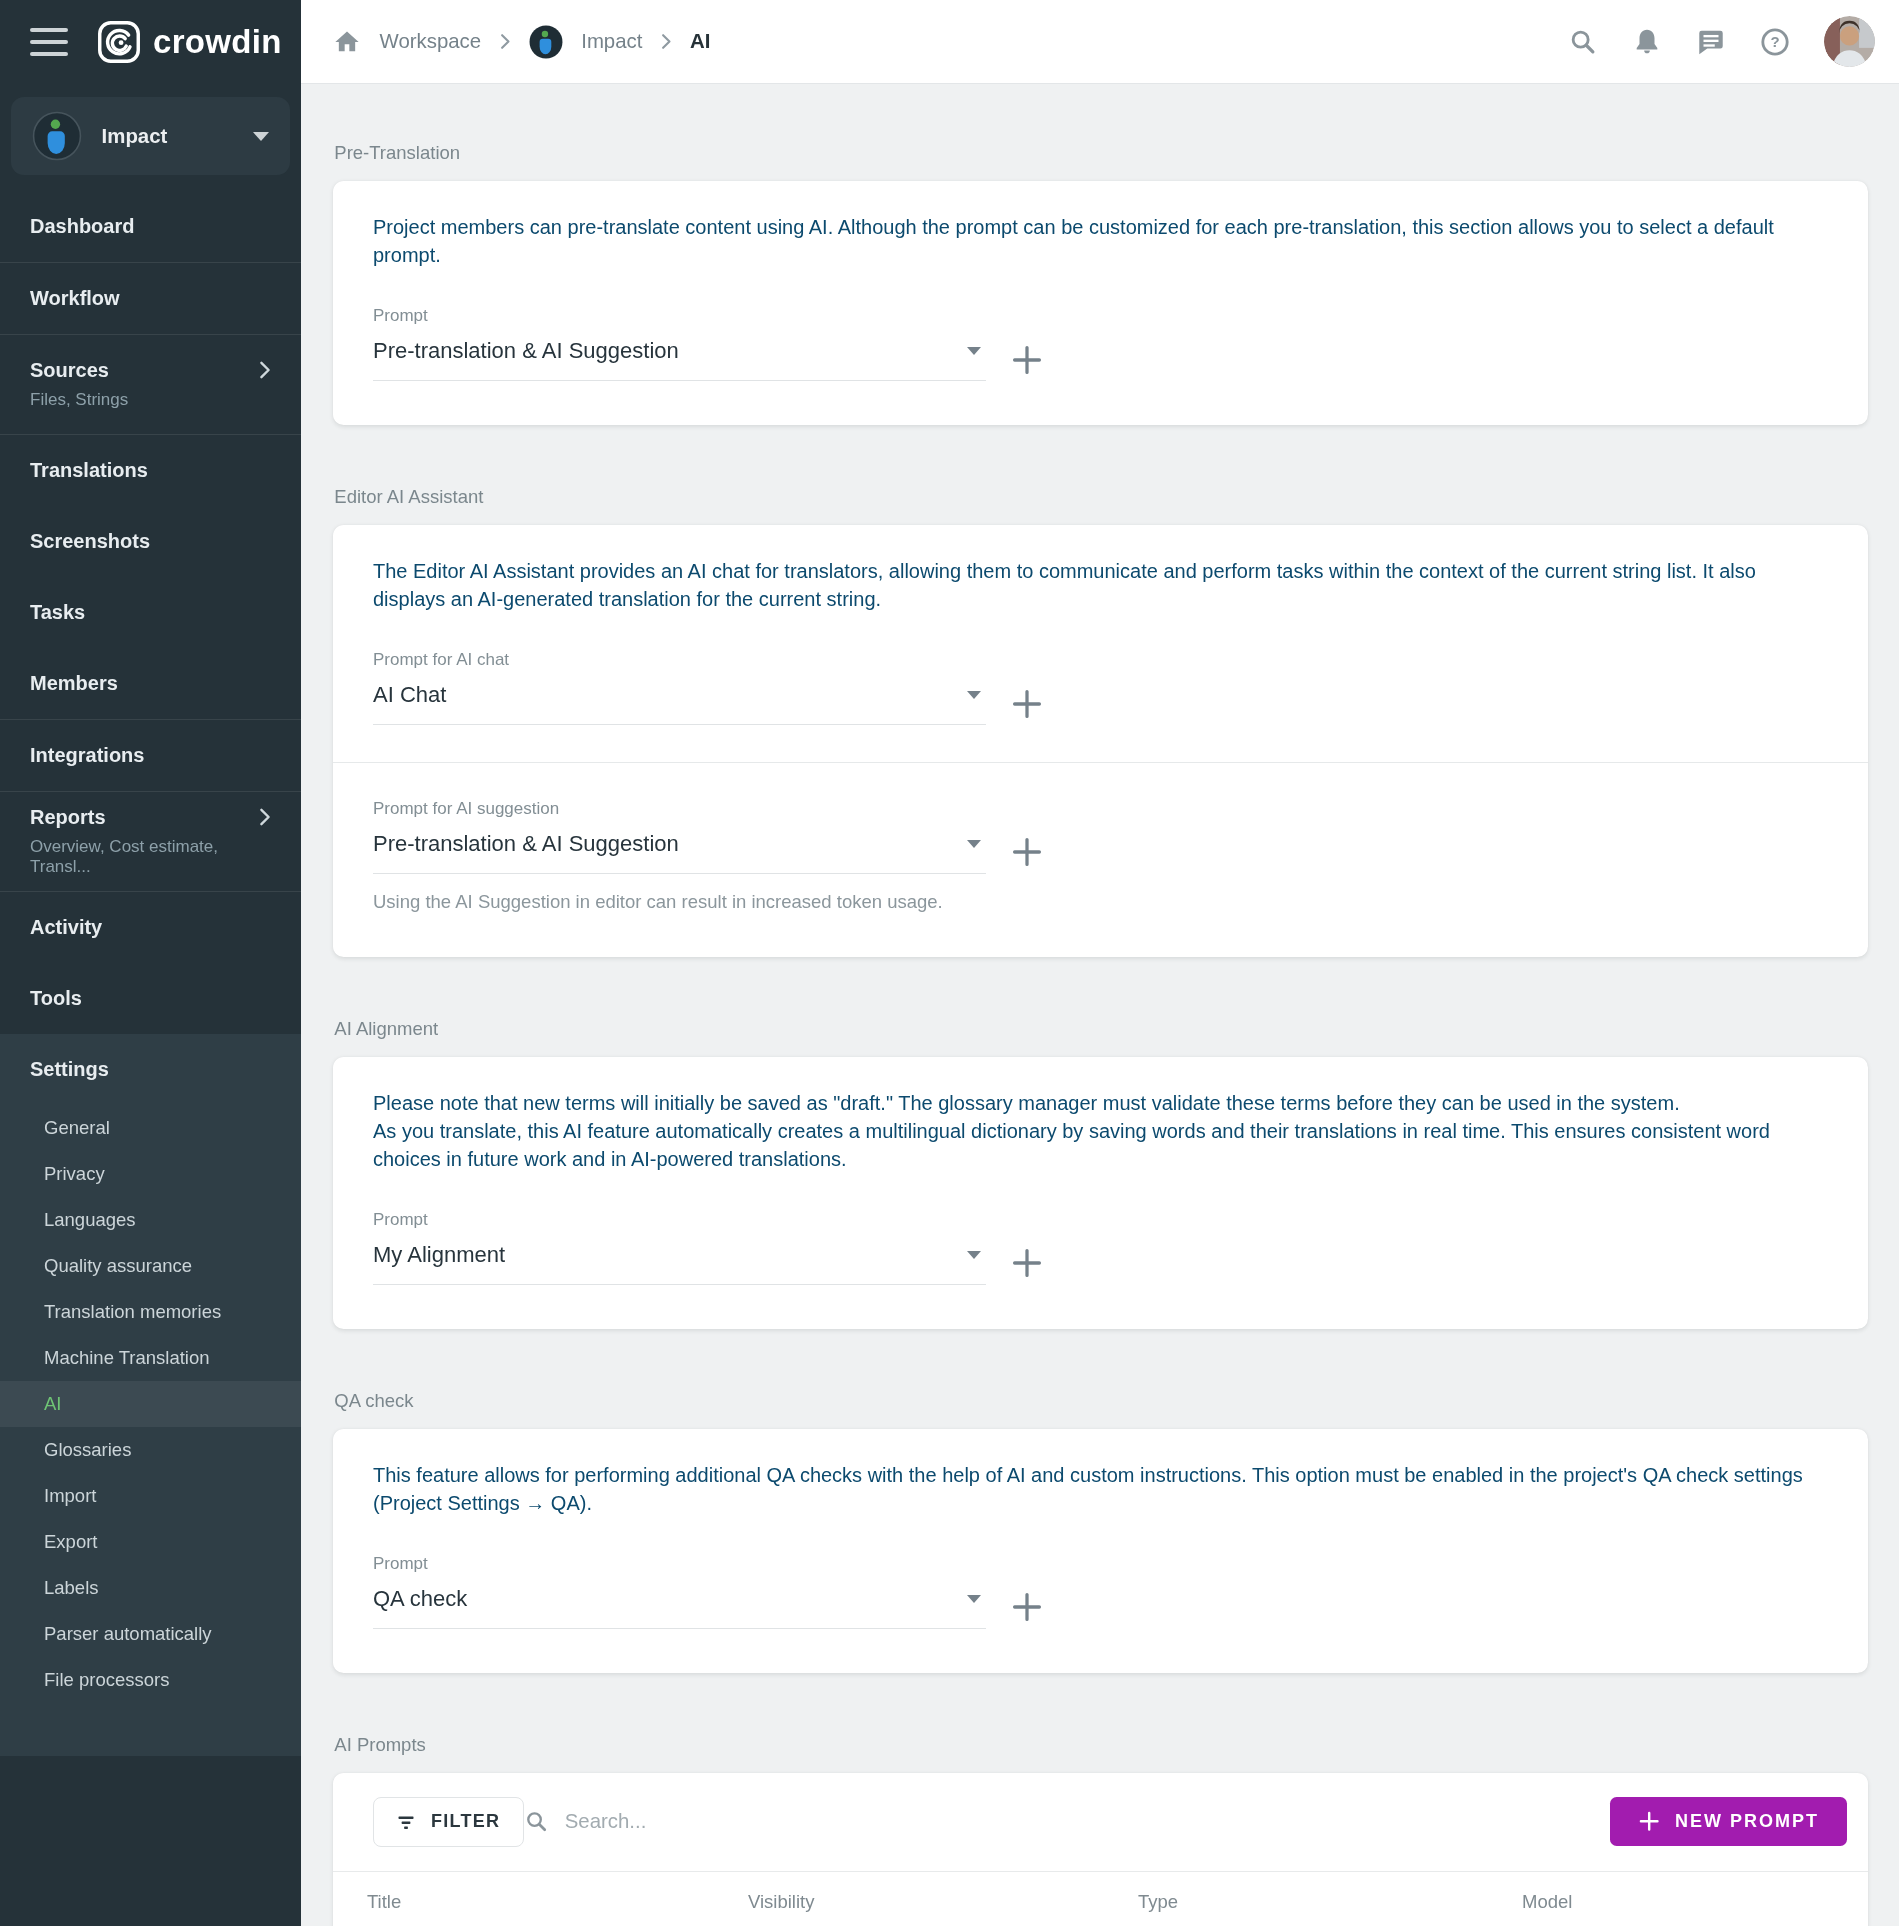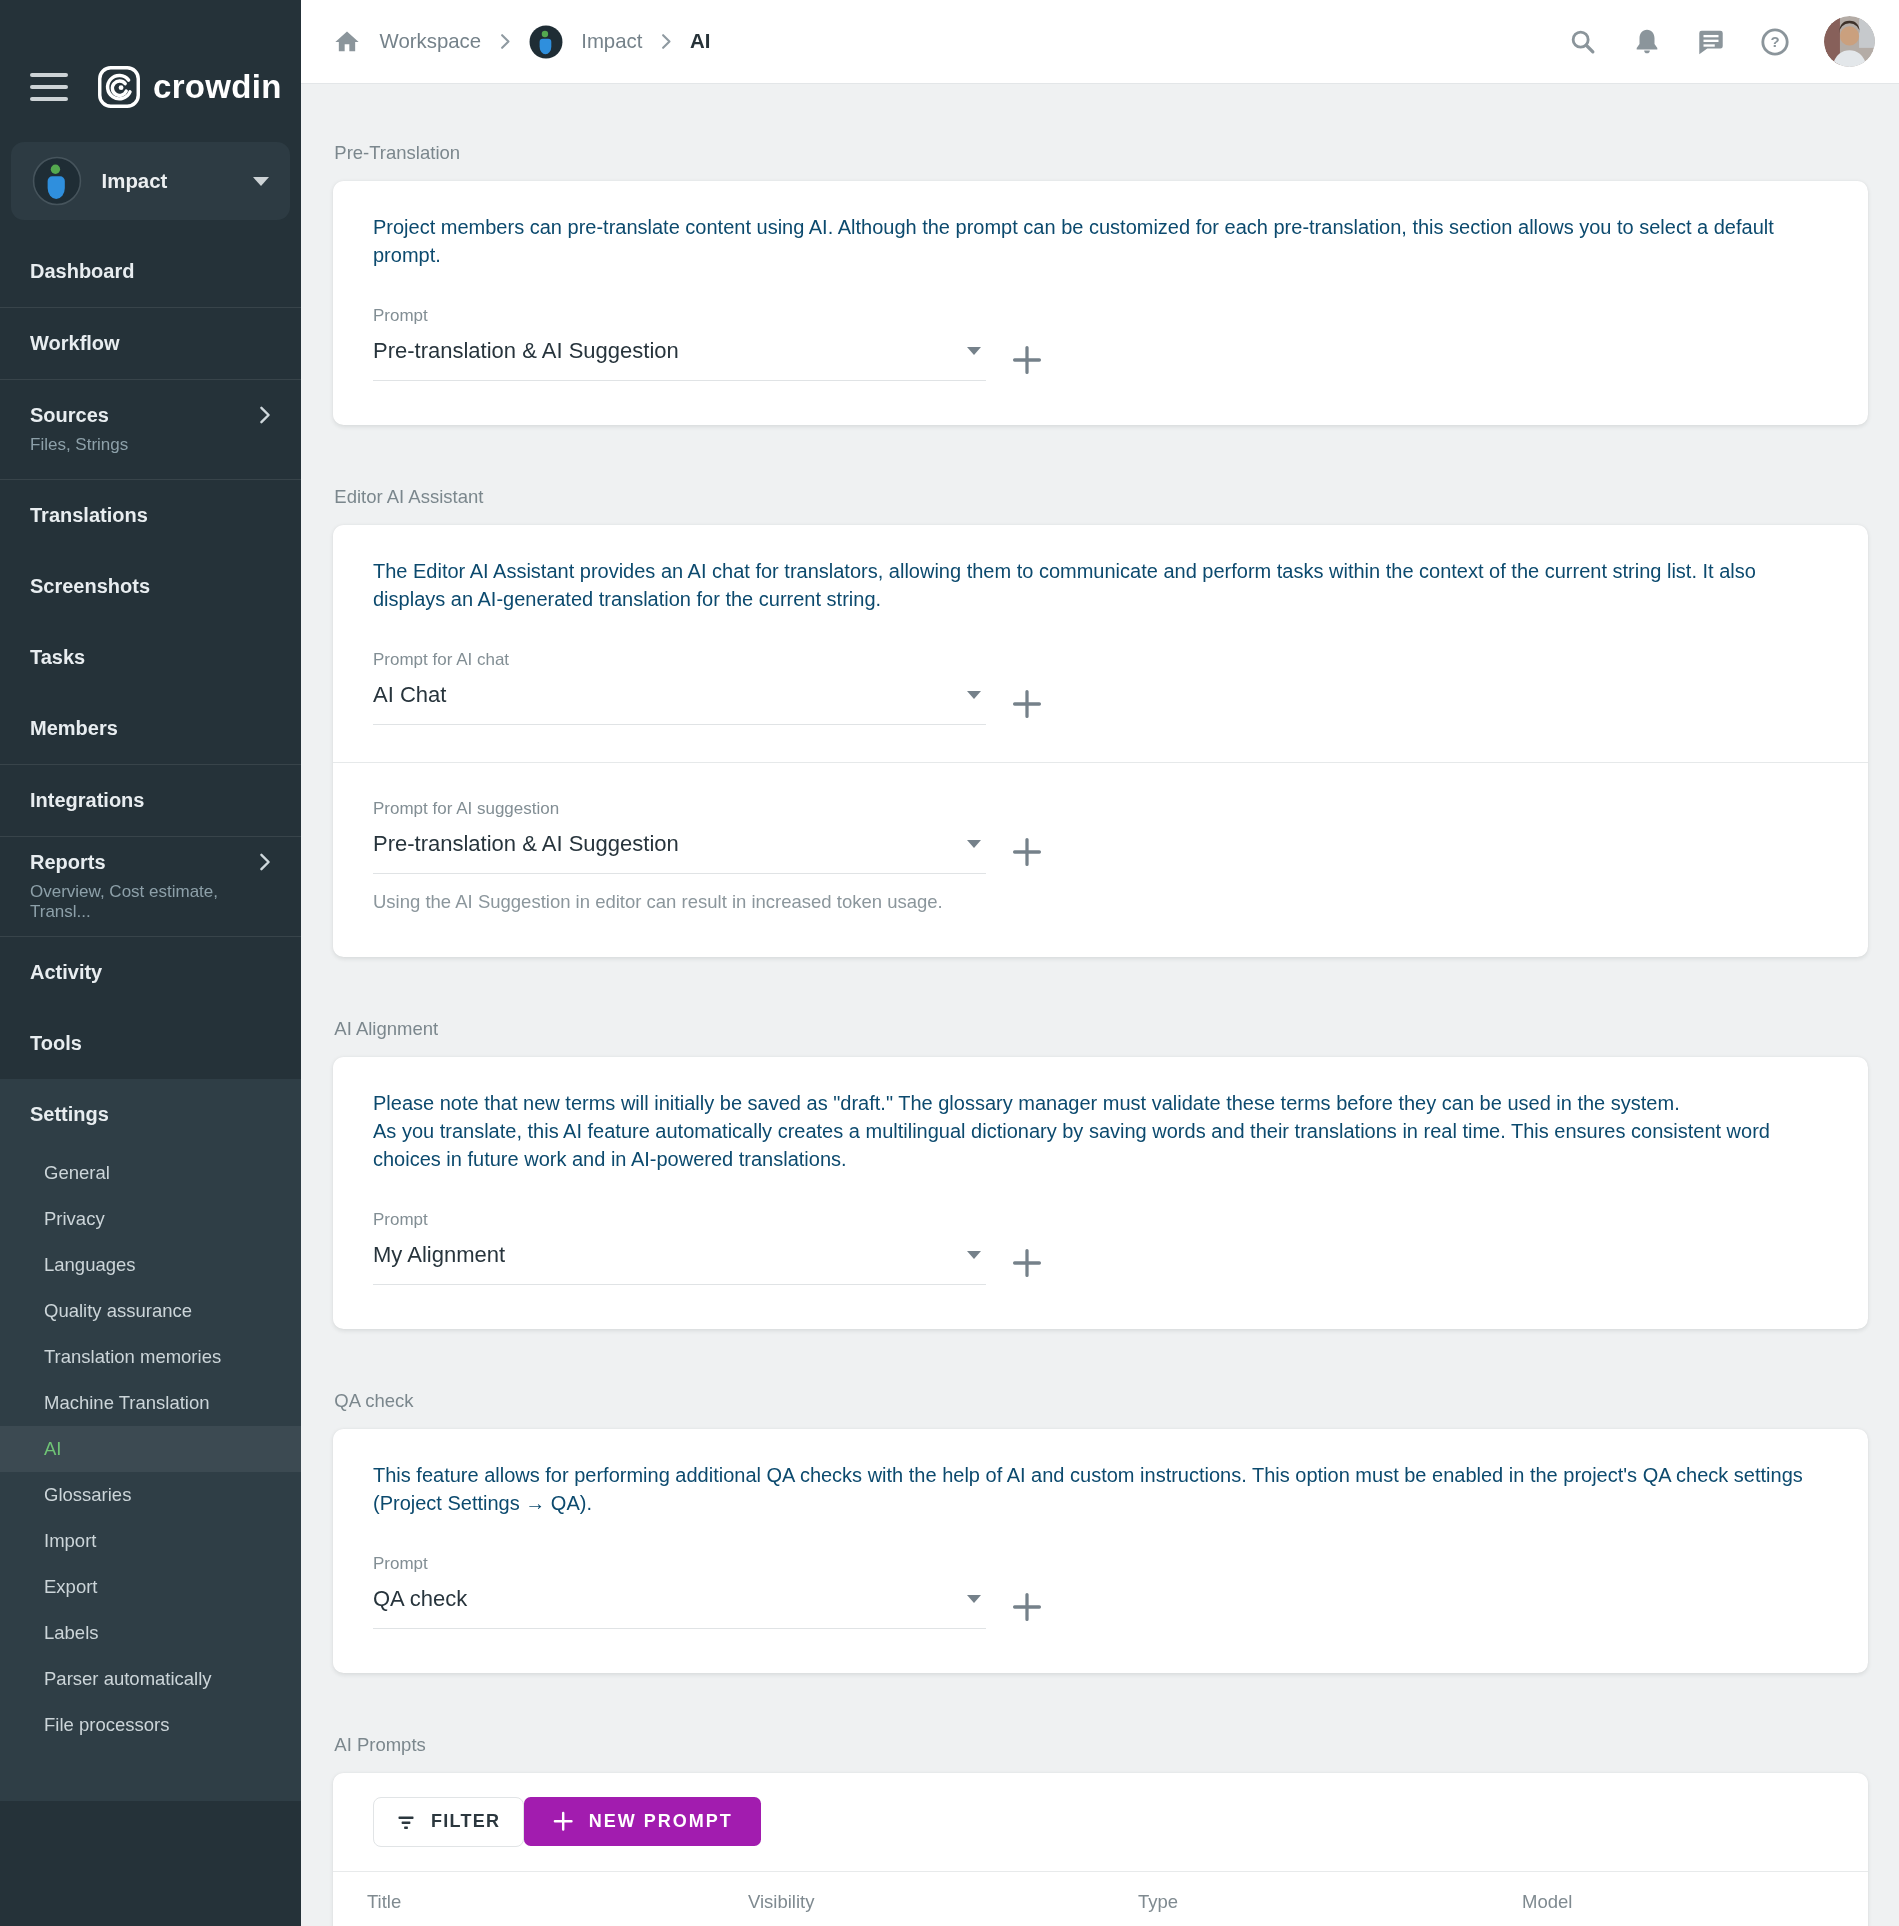--- a/index.html
+++ b/index.html
@@ -7,21 +7,21 @@
   body {
     font-family:"Liberation Sans", sans-serif;
     background:#eff1f2;
     color:#3f4b52;
   }
   
   .sidebar {
     position:fixed; left:0; top:0; bottom:0; width:301px;
     background:#253239; z-index:20; display:flex; flex-direction:column;
   }
-  .sidebar-top { height:84px; flex:none; display:flex; align-items:center; padding-left:30px;margin-top:45px; }
+  .sidebar-top { height:84px; flex:none; display:flex; align-items:center; padding-left:30px; }
   .hamburger { cursor:pointer; }
   .hamburger i { display:block; width:38px; height:4.6px; background:#cdd3d6; border-radius:2px; margin:7.3px 0; }
   .logo { display:flex; align-items:center; margin-left:29px; gap:12px; cursor:pointer; }
   .logo-text { font-size:33px; font-weight:bold; color:#fff; letter-spacing:0.3px; }
   .project-select {
     margin:13px 10.6px 16px; background:#2d3b43; border-radius:13px; height:78px;
     display:flex; align-items:center; padding:0 21px; cursor:pointer; flex:none;
   }
   .proj-name { margin-left:20px; font-size:20.4px; font-weight:bold; color:#eceff1; flex:1; }
   .dd-caret { width:0; height:0; border-left:8px solid transparent; border-right:8px solid transparent; border-top:9.2px solid #cdd3d6; }
@@ -443,20 +443,29 @@
         <button class="filter-btn">
           <span style="display:flex;">
             <svg width="20" height="20" viewBox="0 0 32 32" fill="#2b373e">
                 <rect x="4" y="7" width="24" height="4" rx="1"></rect>
                 <rect x="9" y="15" width="14" height="4" rx="1"></rect>
                 <rect x="13" y="23" width="6" height="4" rx="1"></rect>
               </svg>
           </span>
           <span>FILTER</span>
         </button>
+        <div class="searchbox">
+          <span style="display:flex;">
+            <svg width="25" height="25" viewBox="0 0 64 64">
+                <circle cx="27" cy="27" r="16" fill="none" stroke="#8b959b" stroke-width="6"></circle>
+                <line x1="39" y1="39" x2="53" y2="53" stroke="#8b959b" stroke-width="7" stroke-linecap="round"></line>
+              </svg>
+          </span>
+          <input type="text" placeholder="Search..." style="">
+        </div>
         <button class="new-prompt-btn">
           <span style="display:flex;">
             <svg width="22.4" height="22.4" viewBox="0 0 46 46">
                 <path d="M23 6 v34 M6 23 h34" stroke="#fff" stroke-width="5" stroke-linecap="round"></path>
               </svg>
           </span>
           <span>NEW PROMPT</span>
         </button>
       </div>
       <table>

